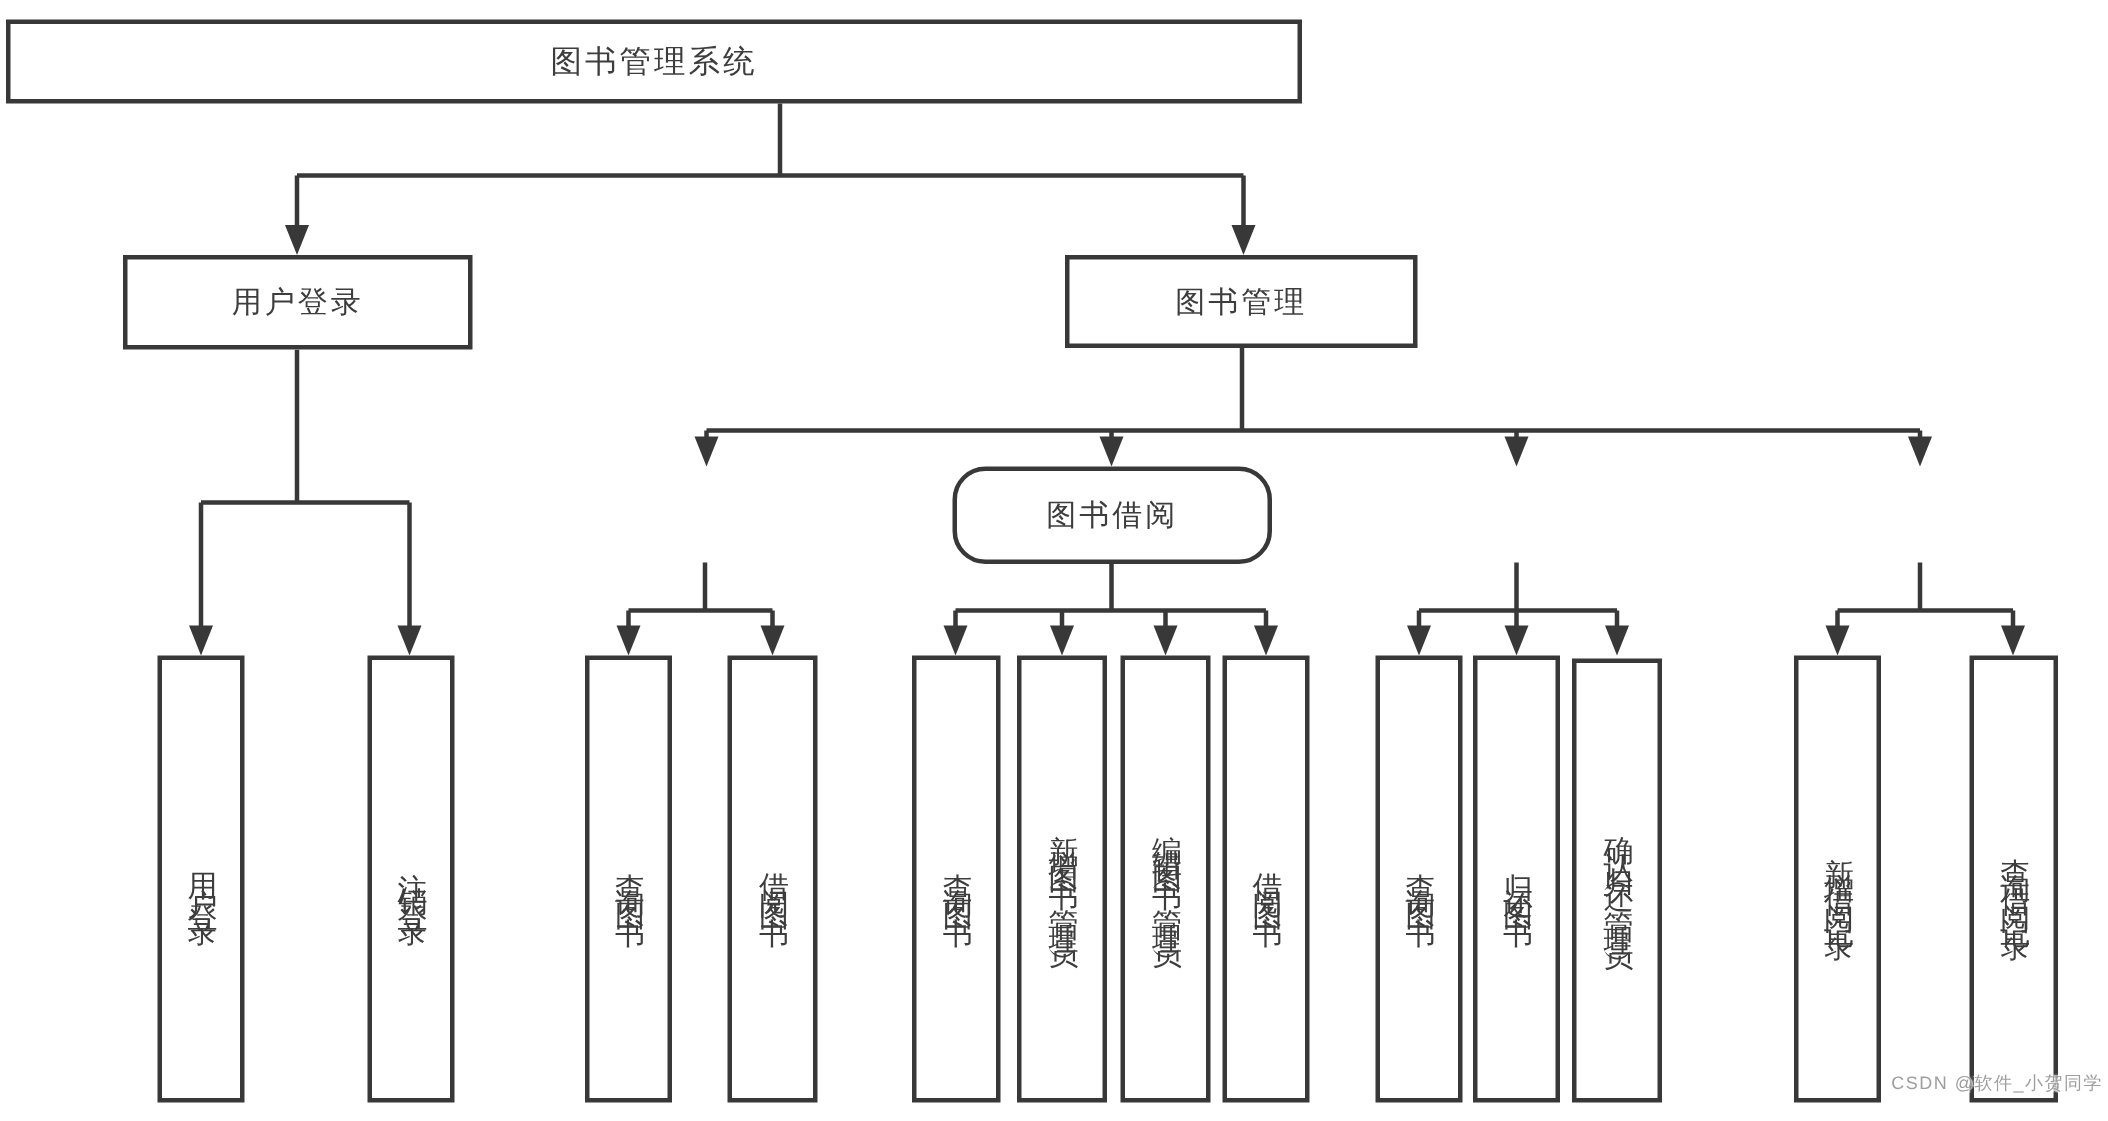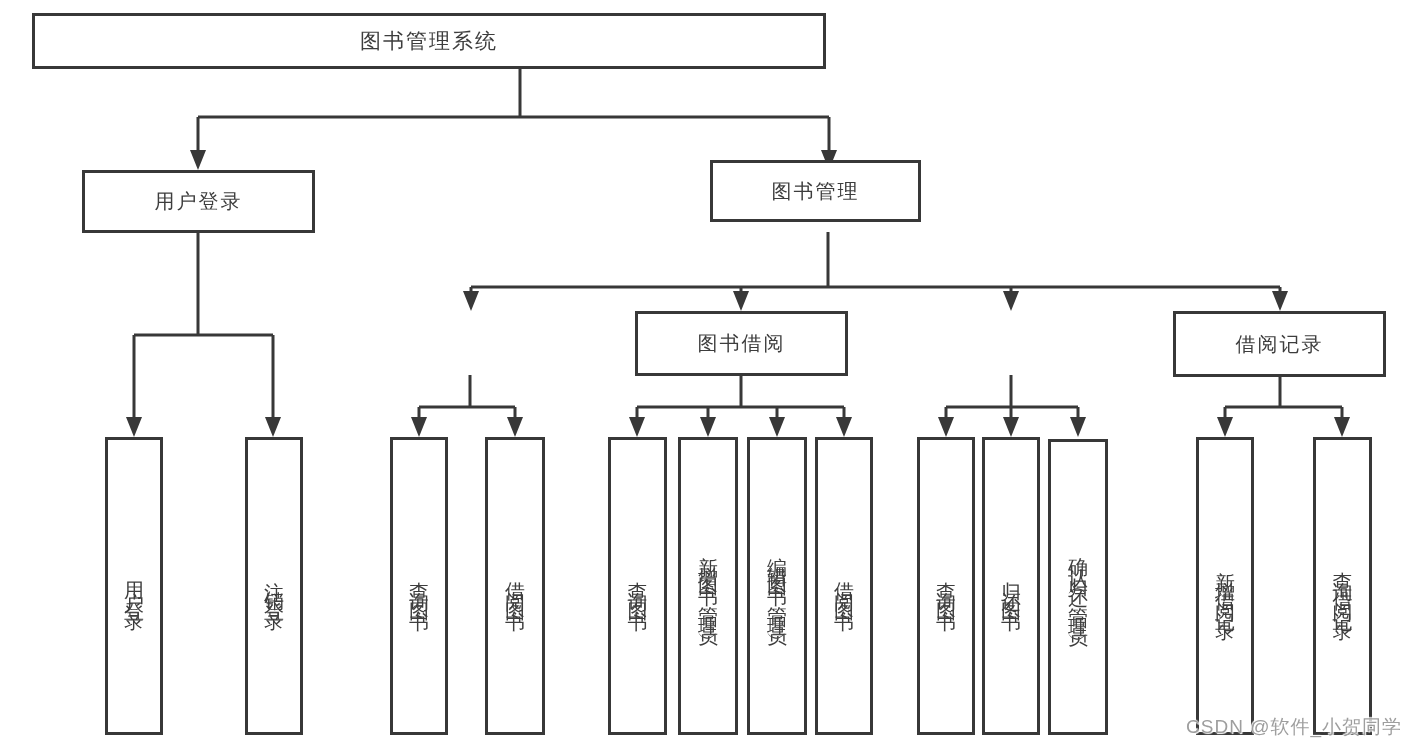--- a/index.html
+++ b/index.html
@@ -43,21 +43,21 @@
     letter-spacing: 10px;
     line-height: 1.05;
     font-size: 20px;
     text-align: center;
     padding: 4px 0;
   }
   .watermark {
     position: absolute;
     right: 3px;
     top: 714px;
-    font-size: 19px;
+    font-size: 12px;
     color: #9e9e9e;
     letter-spacing: 1px;
     white-space: nowrap;
     text-shadow: 0 0 2px #ffffff, 1px 1px 1px #ffffff, -1px -1px 1px #ffffff;
   }
 </style>
 </head>
 <body>
 
 <div class="canvas">
@@ -91,27 +91,26 @@
     <path d="M1011 375 V407 M946 407 H1078 M946 407 V419 M1011 407 V419 M1078 407 V419"></path>
     <polygon fill="#383838" stroke="none" points="938,417 954,417 946,437"></polygon>
     <polygon fill="#383838" stroke="none" points="1003,417 1019,417 1011,437"></polygon>
     <polygon fill="#383838" stroke="none" points="1070,417 1086,417 1078,437"></polygon>
 
     <path d="M1280 375 V407 M1225 407 H1342 M1225 407 V419 M1342 407 V419"></path>
     <polygon fill="#383838" stroke="none" points="1217,417 1233,417 1225,437"></polygon>
     <polygon fill="#383838" stroke="none" points="1334,417 1350,417 1342,437"></polygon>
   </svg>
 
-  <div class="node root-node" style="left:32px; top:13px; width:794px; height:56px;">图书管理系统</div>
+  <div class="node root-node" style="left:4px; top:13px; width:864px; height:56px;">图书管理系统</div>
 
   <div class="node" style="left:82px; top:170px; width:233px; height:63px;">用户登录</div>
-  <div class="node" style="left:710px; top:160px; width:211px; height:62px;">图书管理</div>
+  <div class="node" style="left:710px; top:170px; width:235px; height:62px;">图书管理</div>
 
-  <div class="node" style="left:635px; top:311px; width:213px; height:65px;">图书借阅</div>
-  <div class="node" style="left:1173px; top:311px; width:213px; height:66px;">借阅记录</div>
+  <div class="node" style="left:635px; top:311px; width:213px; height:65px;border-radius:22px;">图书借阅</div>
 
   <div class="node vnode" style="left:105px; top:437px; width:58px; height:298px;">用户登录</div>
   <div class="node vnode" style="left:245px; top:437px; width:58px; height:298px;">注销登录</div>
 
   <div class="node vnode" style="left:390px; top:437px; width:58px; height:298px;">查询图书</div>
   <div class="node vnode" style="left:485px; top:437px; width:60px; height:298px;">借阅图书</div>
 
   <div class="node vnode" style="left:608px; top:437px; width:59px; height:298px;">查询图书</div>
   <div class="node vnode" style="left:678px; top:437px; width:60px; height:298px;">新增图书（管理员）</div>
   <div class="node vnode" style="left:747px; top:437px; width:60px; height:298px;">编辑图书（管理员）</div>

